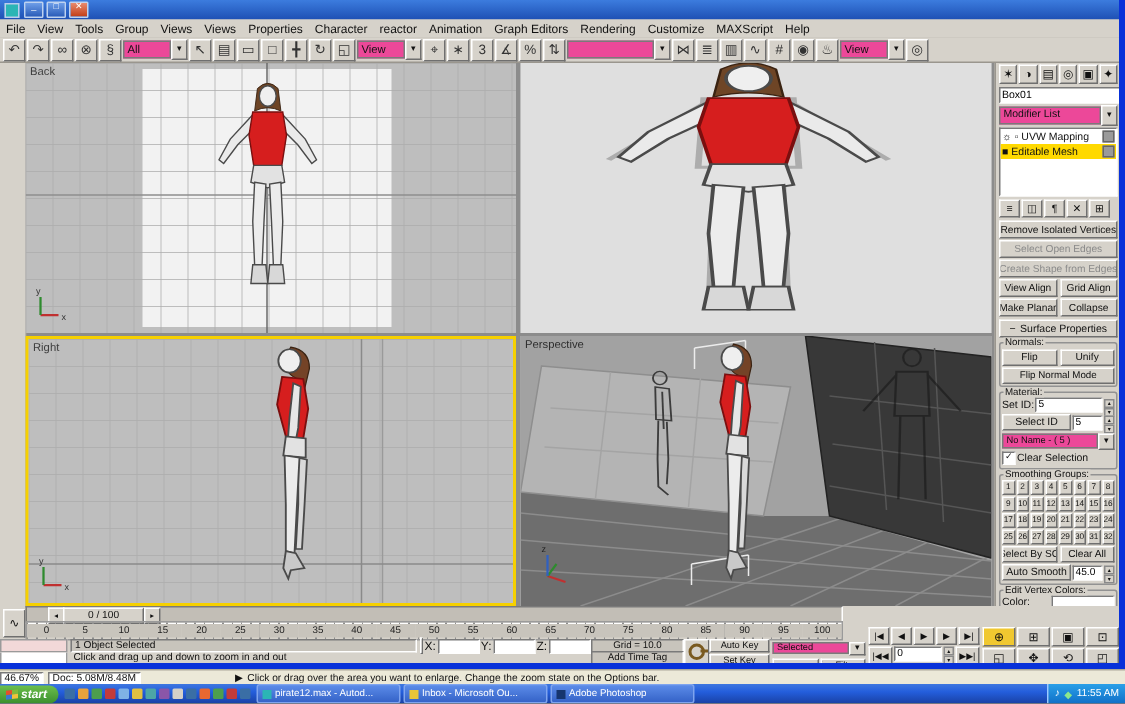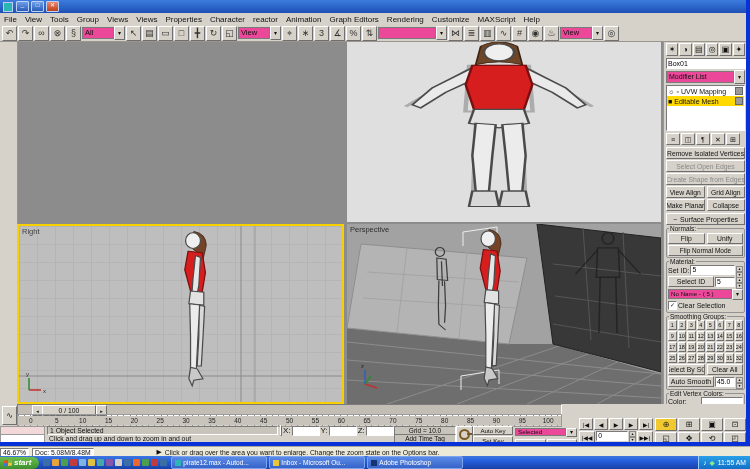--- a/index.html
+++ b/index.html
@@ -249,20 +249,42 @@
     </span>
     <span style="display:flex;gap:1px;">
 
     <span class="tbi rz btn">◎</span>
       </span>
   </div>
 
   <div id="workspace" class="abs">
     <div id="leftgutter" class="abs" style="left:0;top:0;height:362px;"></div>
 
+    <div class="vp" style="left:17px;top:0;width:327px;height:180px;">
+      <svg width="327" height="180" viewBox="0 0 327 180">
+        <defs>
+            <pattern id="g18a" width="18" height="18" patternUnits="userSpaceOnUse">
+              <path d="M18 0 H0 V18" fill="none" stroke="#ACACAC" stroke-width="1"></path>
+            </pattern>
+          </defs>
+        <rect width="327" height="180" fill="#BEBEBE"></rect>
+        <rect x="78" y="4" width="166" height="172" fill="#F2F2F2"></rect>
+        <rect width="327" height="180" fill="url(#g18a)"></rect>
+        <line x1="161" y1="0" x2="161" y2="180" stroke="#6A6A6A"></line>
+        <line x1="0" y1="88" x2="327" y2="88" stroke="#8E8E8E"></line>
+        <use href="#fig-front" x="124" y="12" width="75" height="150"></use>
+        <g stroke-width="1.5" font-size="6" font-family="Liberation Sans">
+          <line x1="10" y1="168" x2="22" y2="168" stroke="#C03030"></line>
+          <line x1="10" y1="168" x2="10" y2="156" stroke="#2E8B2E"></line>
+          <text x="24" y="171" fill="#333">x</text>
+            <text x="7" y="154" fill="#333">y</text>
+        </g>
+      </svg>
+      <span class="vplabel">Back</span>
+    </div>
 
     <div class="vp" style="left:347px;top:0;width:314px;height:180px;background:#DFDFDF;">
       <svg width="314" height="180" viewBox="0 0 314 180">
         <rect width="314" height="180" fill="#DFDFDF"></rect>
         <use href="#fig-sketch-front" x="40" y="-4" width="224" height="196" opacity="0.25"></use>
         <use href="#fig-front" x="52" y="-2" width="200" height="185"></use>
       </svg>
     </div>
 
     <div class="vp" style="left:347px;top:182px;width:314px;height:180px;">

